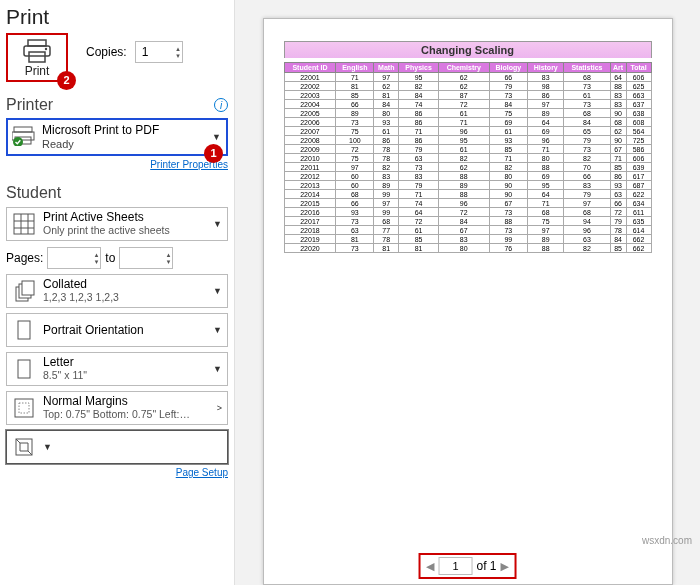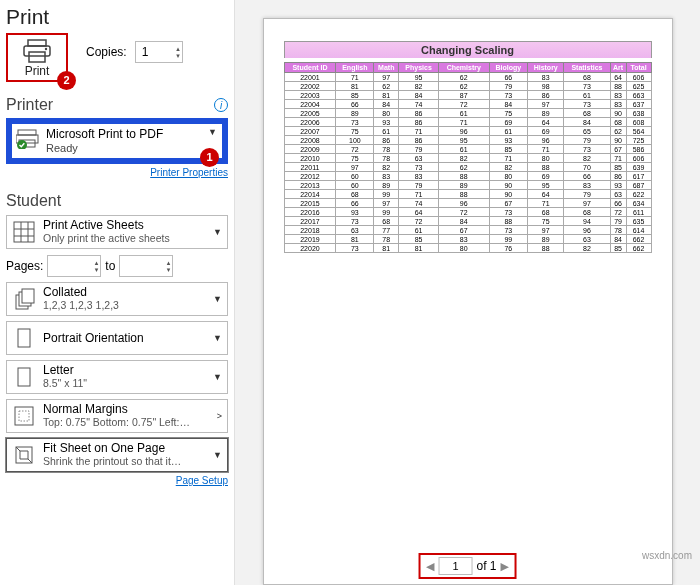--- a/index.html
+++ b/index.html
@@ -9,42 +9,42 @@
   .print-row { display: flex; align-items: flex-start; gap: 18px; }
   .print-btn { border: 2px solid #c00; padding: 3px 14px 2px; text-align: center; position: relative; }
   .print-btn .icon svg { display: block; margin: 0 auto; }
   .print-btn .lbl { font-size: 12px; color: #222; }
   .circle { position: absolute; width: 19px; height: 19px; background: #c00; color: #fff; border-radius: 50%; font-size: 11px; line-height: 19px; text-align: center; font-weight: bold; }
   .copies { display: flex; align-items: center; gap: 8px; margin-top: 8px; font-size: 12px; }
   .spin { width: 48px; height: 22px; border: 1px solid #bbb; background: #fff; display: flex; align-items: center; justify-content: space-between; padding: 0 2px 0 6px; font-size: 12px; }
   .spin .arrows { display: flex; flex-direction: column; font-size: 7px; line-height: 7px; color: #555; }
   .sec-h { font-size: 16px; color: #444; margin-top: 14px; display: flex; align-items: center; justify-content: space-between; }
   .info-i { width: 14px; height: 14px; border: 1px solid #0078d4; color: #0078d4; border-radius: 50%; font-size: 10px; font-style: italic; text-align: center; line-height: 13px; }
-  .printer-sel { border: 6px solid #1d4ed8; margin-top: 4px; padding: 3px 4px; display: flex; align-items: flex-start; gap: 6px; position: relative; }
+  .printer-sel { border: 2px solid #1d4ed8; margin-top: 4px; padding: 3px 4px; display: flex; align-items: center; gap: 6px; position: relative; }
   .printer-txt { flex: 1; font-size: 12px; line-height: 14px; }
   .printer-txt .sub { color: #444; font-size: 11px; }
   .dd { font-size: 9px; color: #333; padding-right: 1px; }
   .link { color: #0066cc; font-size: 10px; text-align: right; margin-top: 3px; text-decoration: underline; }
   .opt { border: 1px solid #bbb; background: #fff; margin-top: 5px; padding: 3px 4px; display: flex; align-items: center; gap: 6px; font-size: 12px; }
   .opt.fit { border: 1px solid #555; box-shadow: 0 0 0 1px #888; }
   .opt .ico { width: 26px; height: 26px; display: flex; align-items: center; justify-content: center; }
   .opt .txt { flex: 1; line-height: 13px; }
   .opt .txt .sub { color: #555; font-size: 10.5px; }
   .pages { display: flex; align-items: center; gap: 4px; margin-top: 6px; font-size: 12px; }
   .pages .spin { width: 54px; }
   .right { flex: 1; background: #f2f2f2; display: flex; flex-direction: column; align-items: center; justify-content: flex-start; padding-top: 18px; position: relative; }
   .page { width: 410px; height: 571px; background: #fff; border: 1px solid #bbb; box-shadow: 0 0 4px rgba(0,0,0,0.2); padding: 22px 20px; }
   .ptitle { background: linear-gradient(#f4c6f0,#edb5ee); text-align: center; font-weight: bold; font-size: 11px; color: #333; border: 1px solid #999; border-bottom: none; padding: 2px 0; }
   table.dt { width: 100%; border-collapse: collapse; font-size: 7px; }
   table.dt th { background: #d979e0; color: #fff; border: 1px solid #888; padding: 1px 0; font-weight: bold; font-size: 7px; }
   table.dt td { border: 1px solid #aaa; text-align: center; padding: 0.5px 0; font-size: 7px; }
   .nav { position: absolute; bottom: 6px; left: 50%; transform: translateX(-50%); border: 2px solid #c00; padding: 2px 6px; display: flex; align-items: center; gap: 4px; font-size: 12px; }
   .nav .pg { width: 34px; height: 18px; border: 1px solid #bbb; text-align: center; font-size: 11px; line-height: 16px; }
   .nav .arr { color: #888; font-size: 11px; }
-  .watermark { position: absolute; bottom: 24px; right: 8px; font-size: 10px; color: #999; font-family: Arial; }
+  .watermark { position: absolute; bottom: 39px; right: 8px; font-size: 10px; color: #999; font-family: Arial; }
 </style>
 </head>
 <body>
 
 <div class="left">
   <div class="title">Print</div>
 
   <div class="print-row">
     <div class="print-btn">
       <span class="icon">
@@ -188,24 +188,20 @@
   </div>
 
   <div class="opt fit">
     <span class="ico">
         <svg width="22" height="22">
           <rect x="3" y="3" width="16" height="16" fill="none" stroke="#555"></rect>
           <path d="M7 7h8v8h-8z" fill="none" stroke="#555"></path>
           <path d="M3 3l4 4M19 19l-4-4" stroke="#555"></path>
         </svg>
       </span>
-    <div class="txt">
-        <div>Fit Sheet on One Page</div>
-        <div class="sub">Shrink the printout so that it…</div>
-      </div>
     <span class="dd">▼</span>
   </div>
 
   <div class="link">Page Setup</div>
 </div>
 
 <div class="right">
   <div class="page">
     <div class="ptitle">Changing Scaling</div>
     <div style="height:4px"></div>

